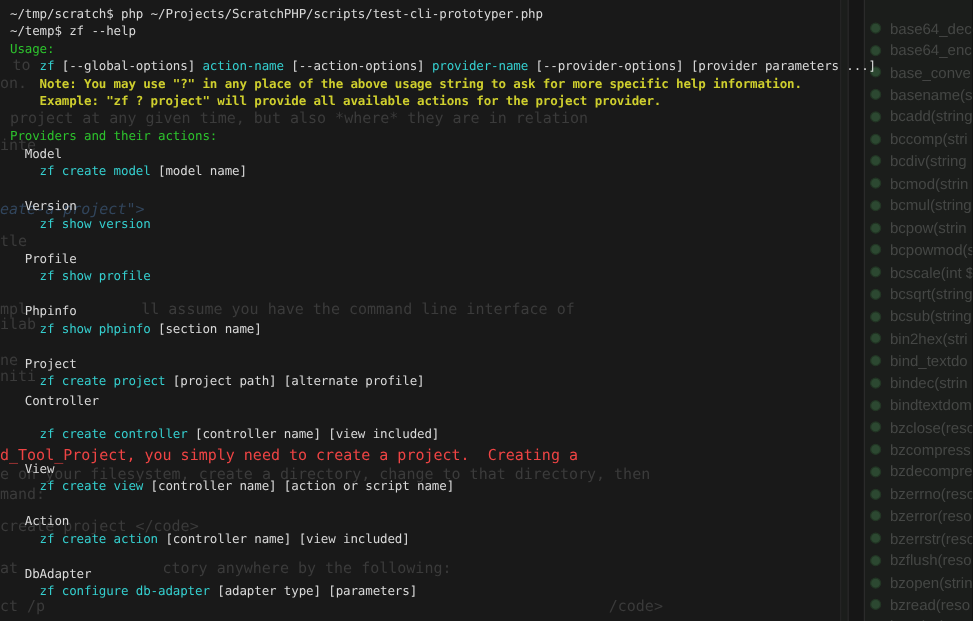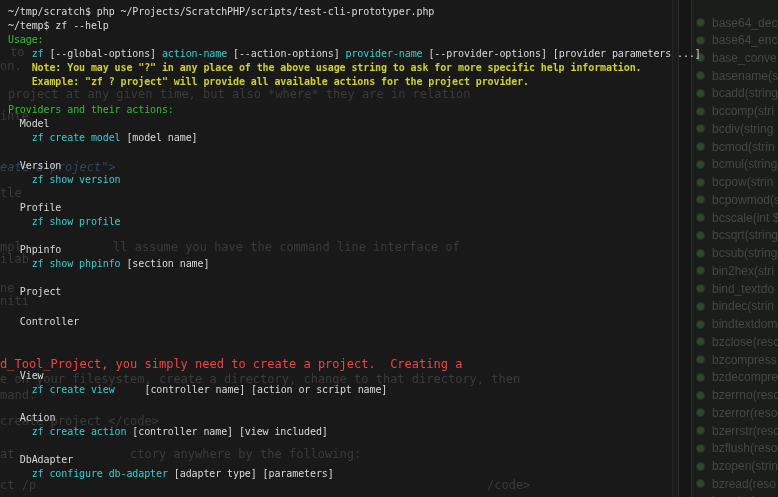--- a/index.html
+++ b/index.html
@@ -222,25 +222,27 @@
       <div class="t-line" style="top: 159px;"><span style="color: rgb(217, 217, 217);">  Version</span></div>
       <div class="t-line" style="top: 173px;"><span style="color: rgb(217, 217, 217);">    </span><span style="color: rgb(53, 207, 207);">zf show version</span></div>
       <div class="t-line" style="top: 187px;"></div>
       <div class="t-line" style="top: 201px;"><span style="color: rgb(217, 217, 217);">  Profile</span></div>
       <div class="t-line" style="top: 215px;"><span style="color: rgb(217, 217, 217);">    </span><span style="color: rgb(53, 207, 207);">zf show profile</span></div>
       <div class="t-line" style="top: 229px;"></div>
       <div class="t-line" style="top: 243px;"><span style="color: rgb(217, 217, 217);">  Phpinfo</span></div>
       <div class="t-line" style="top: 257px; text-align: center;"><span style="color: rgb(217, 217, 217);">    </span><span style="color: rgb(53, 207, 207);">zf show phpinfo</span><span style="color: rgb(217, 217, 217);"> [section name]</span></div>
       <div class="t-line" style="top: 271px;"></div>
       <div class="t-line" style="top: 285px;"><span style="color: rgb(217, 217, 217);">  Project</span></div>
+      <div class="t-line" style="top: 299px;"><span style="color: rgb(217, 217, 217);">    </span><span style="color: rgb(53, 207, 207);">zf create project</span><span style="color: rgb(217, 217, 217);"> [project path] [alternate profile]</span></div>
       <div class="t-line" style="top: 313px;"></div>
       <div class="t-line" style="top: 315px;"><span style="color: rgb(217, 217, 217);">  Controller</span></div>
+      <div class="t-line" style="top: 341px;"><span style="color: rgb(217, 217, 217);">    </span><span style="color: rgb(53, 207, 207);">zf create controller</span><span style="color: rgb(217, 217, 217);"> [controller name] [view included]</span></div>
       <div class="t-line" style="top: 355px;"></div>
       <div class="t-line" style="top: 369px;"><span style="color: rgb(217, 217, 217);">  View</span></div>
-      <div class="t-line" style="top: 383px;"><span style="color: rgb(217, 217, 217);">    </span><span style="color: rgb(53, 207, 207);">zf create view</span><span style="color: rgb(217, 217, 217); padding-left: 24px;"> [controller name] [action or script name]</span></div>
+      <div class="t-line" style="top: 383px;"><span style="color: rgb(217, 217, 217);">    </span><span style="color: rgb(53, 207, 207);">zf create view</span><span style="color: rgb(217, 217, 217);"> [controller name] [action or script name]</span></div>
       <div class="t-line" style="top: 397px;"></div>
       <div class="t-line" style="top: 411px;"><span style="color: rgb(217, 217, 217);">  Action</span></div>
       <div class="t-line" style="top: 425px;"><span style="color: rgb(217, 217, 217);">    </span><span style="color: rgb(53, 207, 207);">zf create action</span><span style="color: rgb(217, 217, 217);"> [controller name] [view included]</span></div>
       <div class="t-line" style="top: 439px;"></div>
       <div class="t-line" style="top: 453px;"><span style="color: rgb(217, 217, 217); margin-top: 34px;">  DbAdapter</span></div>
       <div class="t-line" style="top: 467px;"><span style="color: rgb(217, 217, 217);">    </span><span style="color: rgb(53, 207, 207);">zf configure db-adapter</span><span style="color: rgb(217, 217, 217);"> [adapter type] [parameters]</span></div>
     </div>
 </div>
 
 </body></html>

